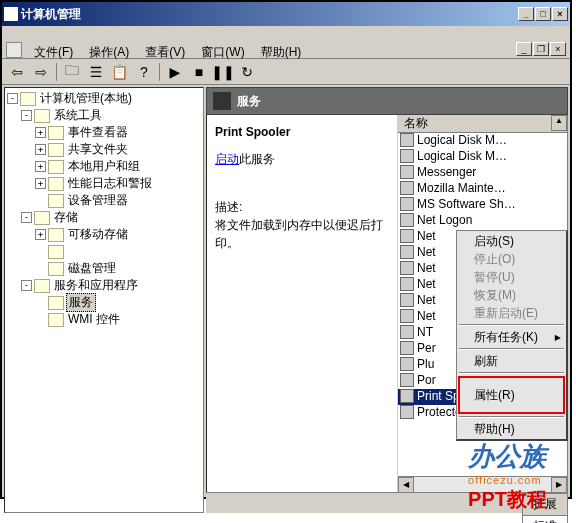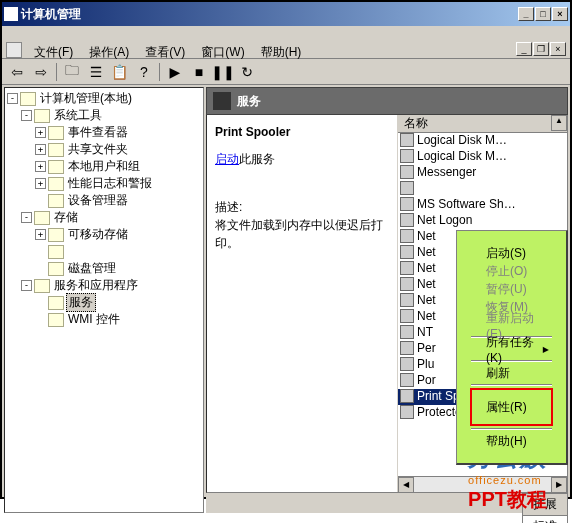--- a/index.html
+++ b/index.html
@@ -43,21 +43,21 @@
 .sort-arrow { font-size: 8px; margin-left: 12px; }
 .scroll-up { position: absolute; right: 0; top: 0; width: 16px; height: 16px; background: #d4d0c8; border: 1px solid #808080; font-size: 8px; text-align: center; }
 .list-rows { flex: 1; overflow: hidden; position: relative; }
 .list-row { height: 16px; display: flex; align-items: flex-start; padding: 0 2px; white-space: nowrap; cursor: pointer; }
 .list-row.selected { background: #0a246a; color: #fff; }
 .svc-icon { width: 14px; height: 14px; margin-right: 3px; display: inline-block; background: #ccc; border: 1px solid #666; }
 .scroll-h { height: 16px; background: #d4d0c8; display: flex; border-top: 1px solid #808080; }
 .scroll-hbtn { width: 16px; height: 16px; background: #d4d0c8; border: 1px solid #808080; font-size: 8px; text-align: center; line-height: 14px; }
 .scroll-htrack { flex: 1; background: #e8e8e8; }
 
-.ctx-menu { position: absolute; right: 2px; top: 228px; width: 112px; background: #bef264; border: 1px solid #808080; border-right: 2px solid #404040; border-bottom: 2px solid #404040; z-index: 100; padding: 13px; }
+.ctx-menu { position: absolute; right: 2px; top: 228px; width: 112px; background: #e5e5e5; border: 1px solid #808080; border-right: 2px solid #404040; border-bottom: 2px solid #404040; z-index: 100; padding: 1px; }
 .ctx-item { height: 18px; display: flex; align-items: center; padding: 0 14px 0 16px; cursor: pointer; position: relative; }
 .ctx-item.disabled { color: #808080; }
 .ctx-item.highlighted { border: 2px solid #e00; padding: 0 12px 0 14px; height: 38px; font-weight: normal; }
 .ctx-item.has-sub::after { content: "▶"; position: absolute; right: 4px; font-size: 8px; }
 .ctx-sep { height: 1px; border-top: 1px solid #808080; border-bottom: 1px solid #fff; margin: 2px 1px; }
 
 .tabs { height: 20px; display: flex; align-items: flex-end; padding-left: 4px; background: #d4d0c8; flex-direction: column; }
 .tab { padding: 2px 10px; border: 1px solid #808080; border-bottom: none; background: #d4d0c8; cursor: pointer; font-size: 12px; }
 .tab.active { background: #fff; border-bottom: 1px solid #fff; margin-bottom: -1px; }
 
@@ -229,20 +229,21 @@
               <div class="list-row">
                 <span class="svc-icon"></span>
                 <span>Logical Disk M…</span>
               </div>
               <div class="list-row">
                 <span class="svc-icon"></span>
                 <span>Messenger</span>
               </div>
               <div class="list-row">
                 <span class="svc-icon"></span>
+                <span>Mozilla Mainte…</span>
               </div>
               <div class="list-row">
                 <span class="svc-icon"></span>
                 <span>MS Software Sh…</span>
               </div>
               <div class="list-row">
                 <span class="svc-icon"></span>
                 <span>Net Logon</span>
               </div>
               <div class="list-row">

